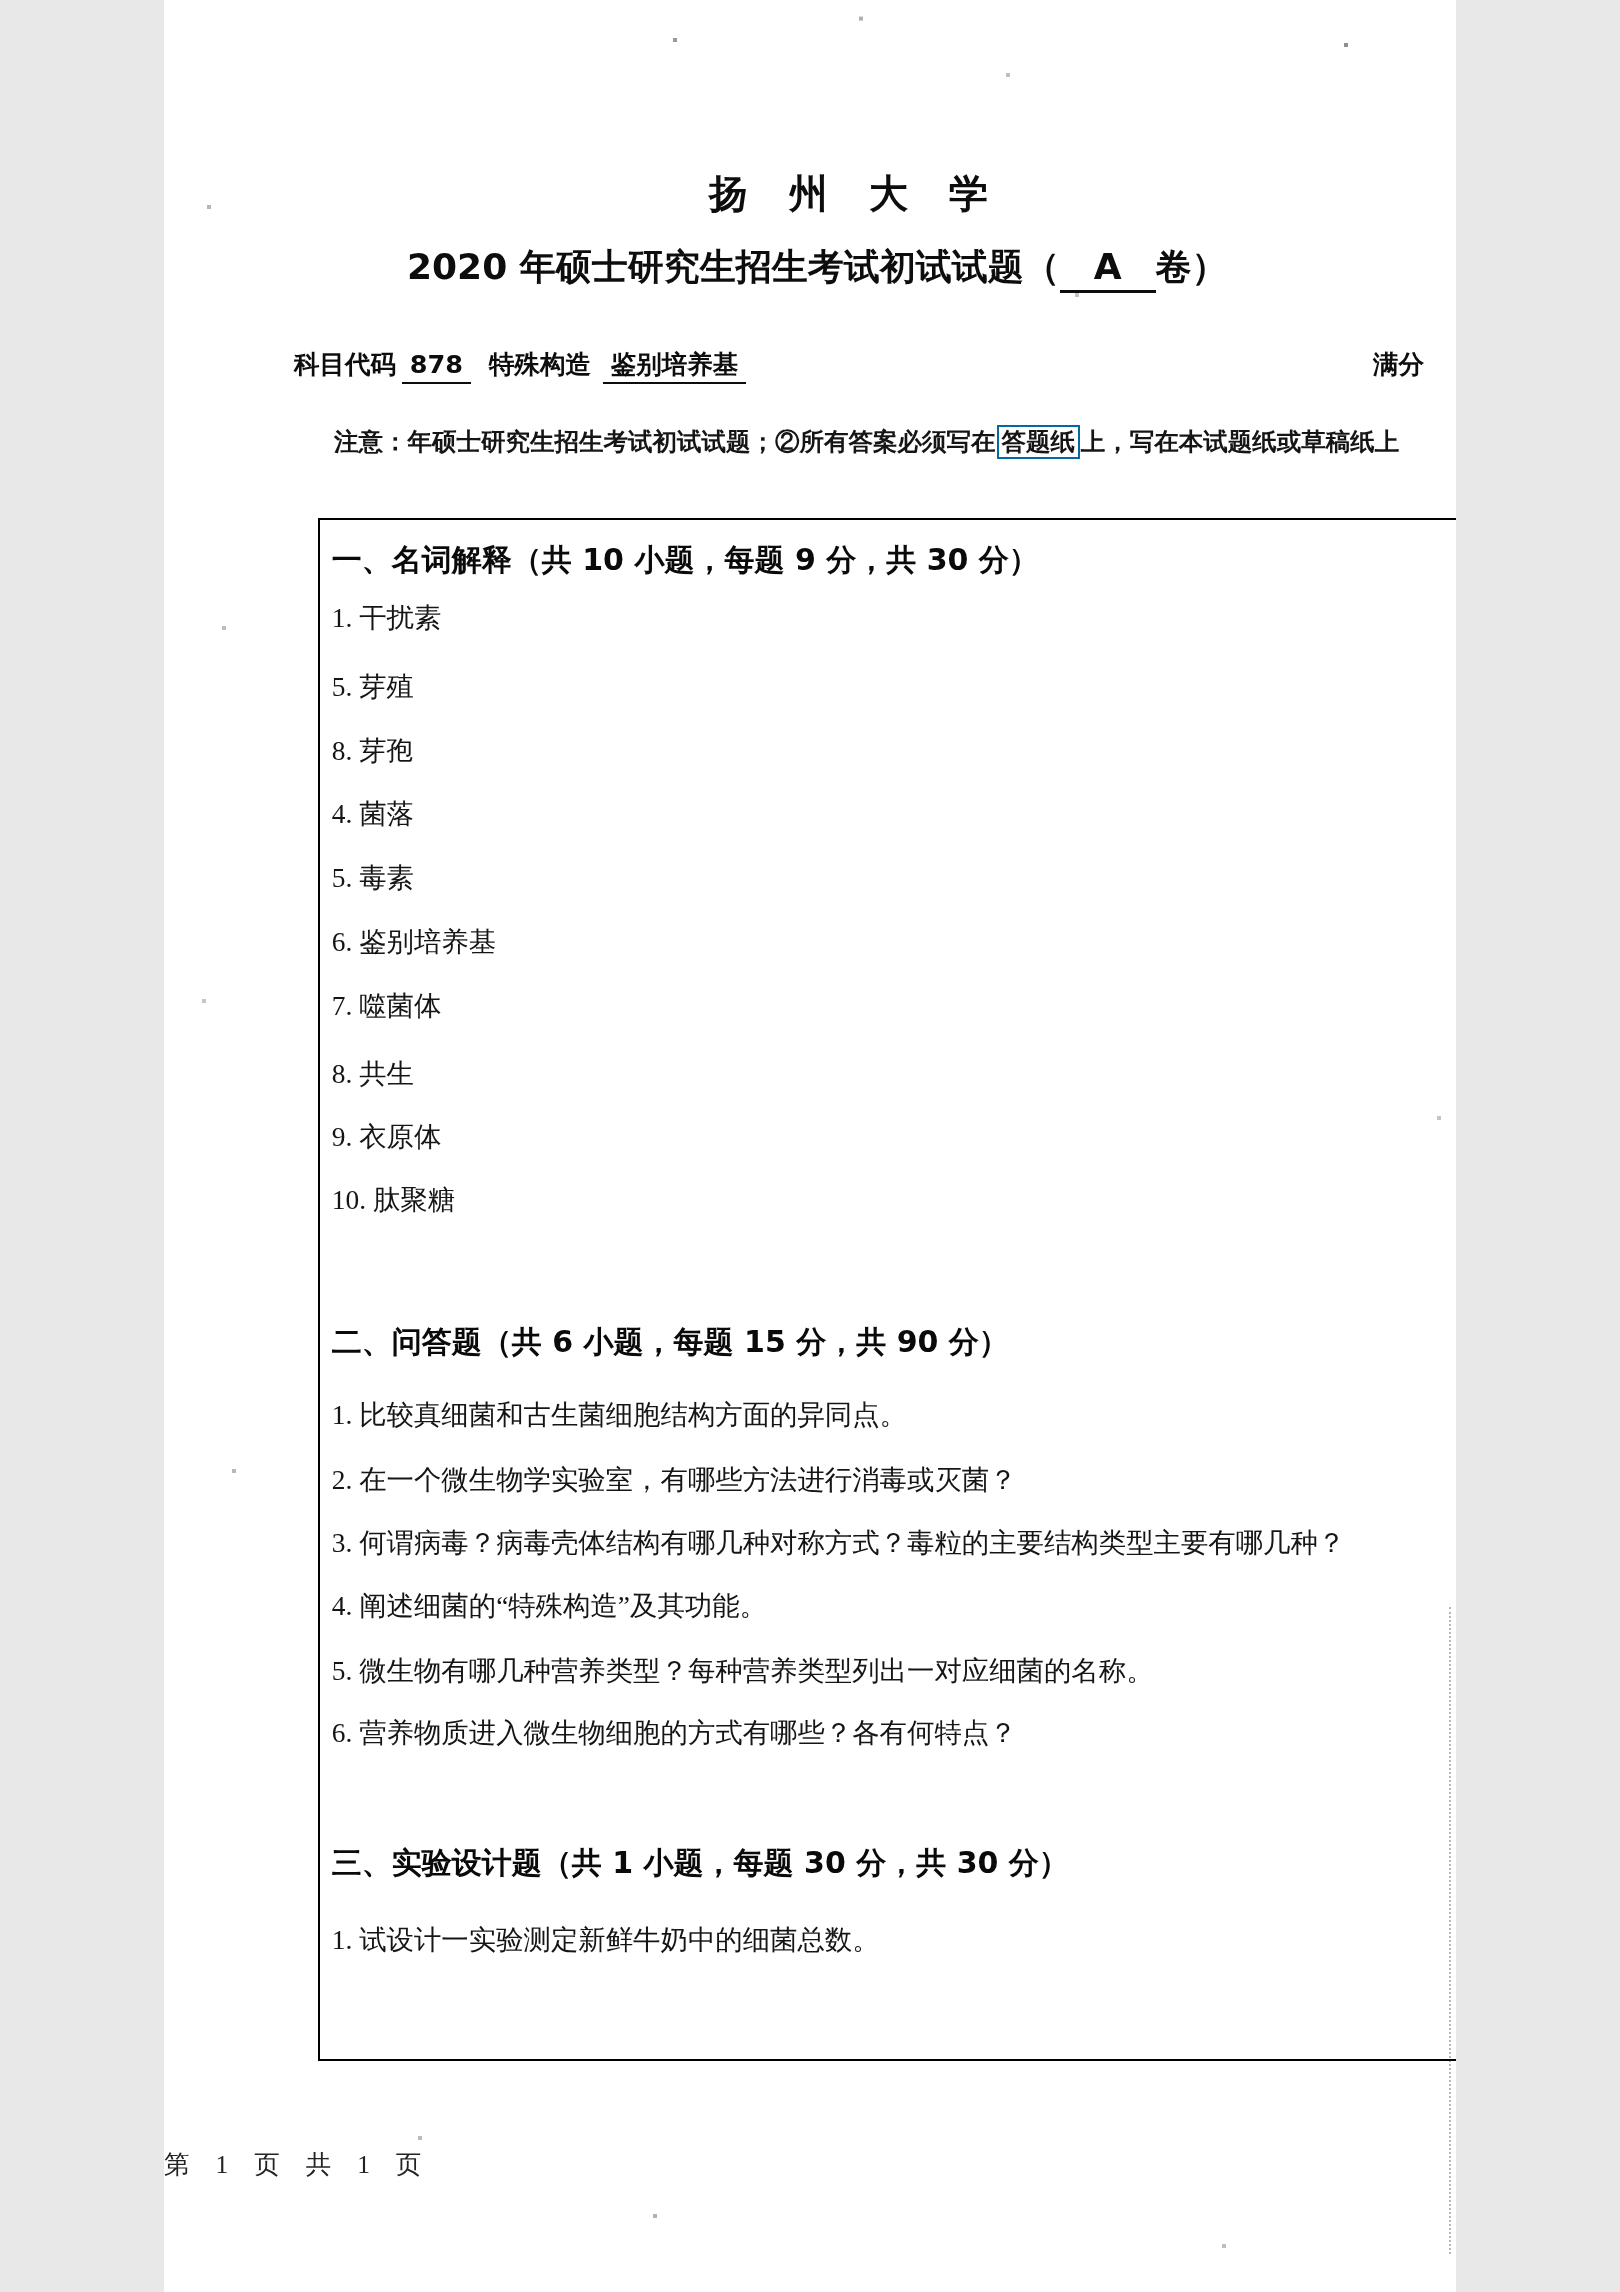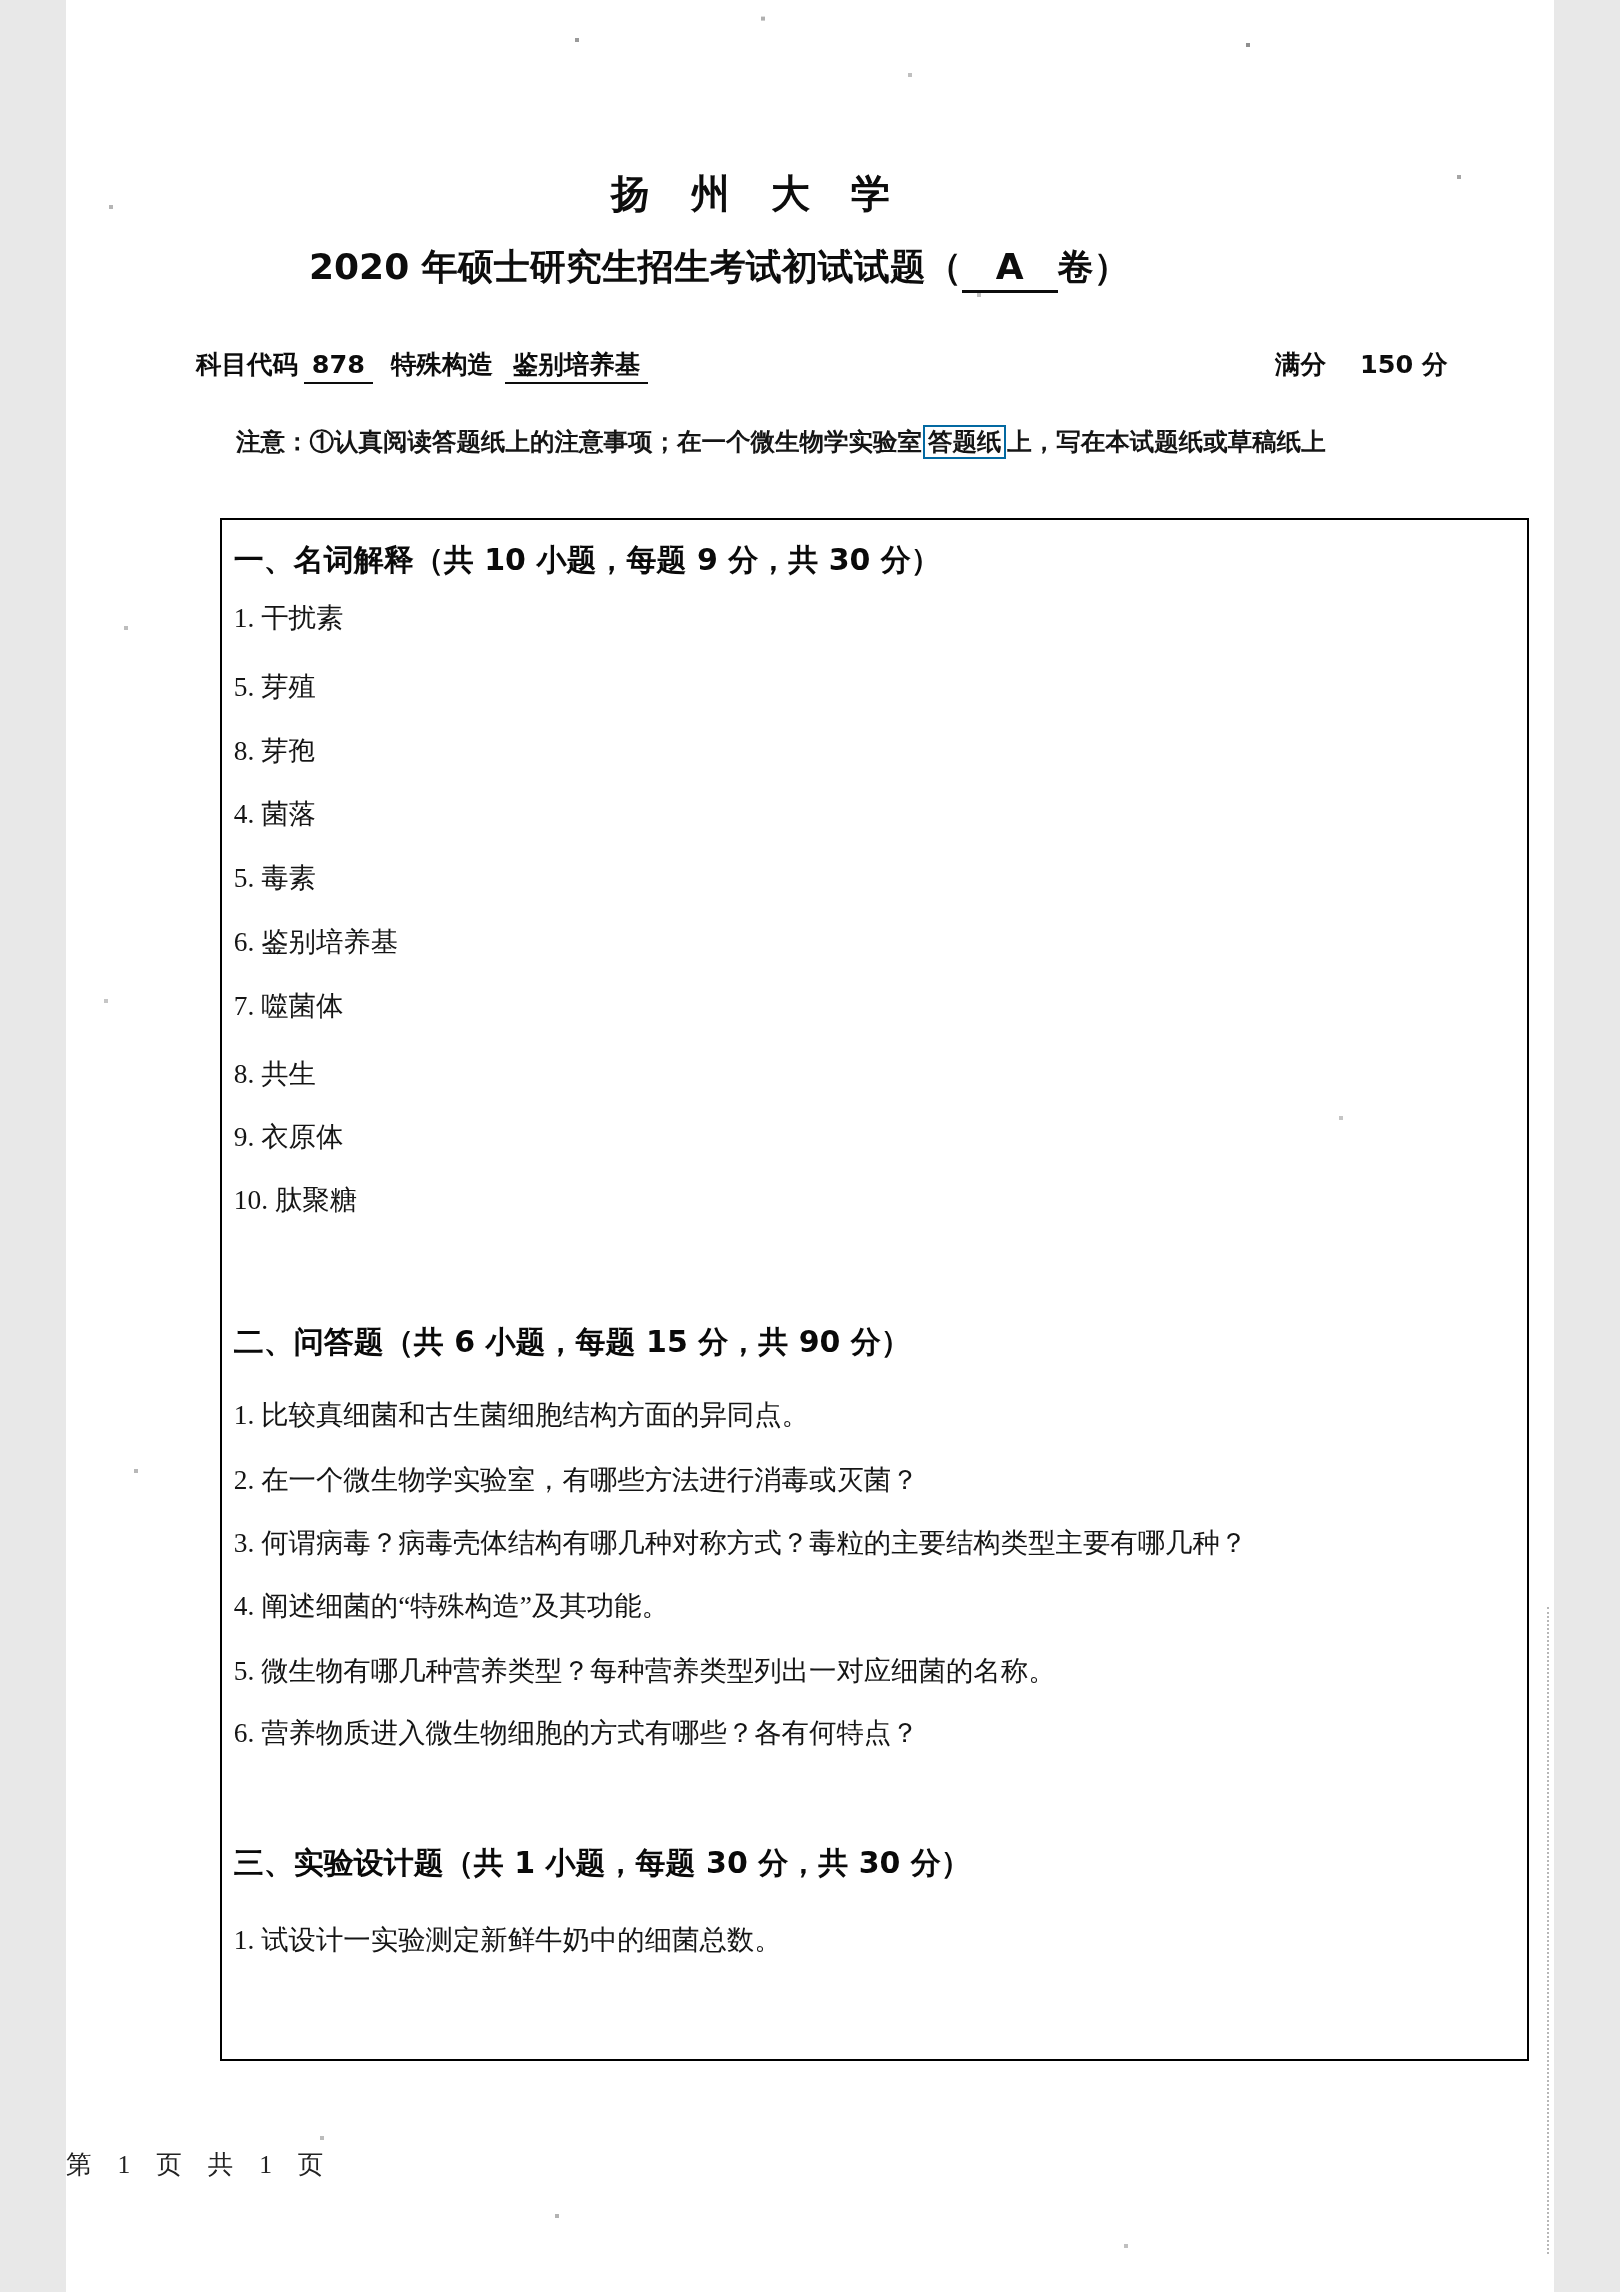--- a/index.html
+++ b/index.html
@@ -1,17 +1,17 @@
 <!DOCTYPE html>
 <html><head>
 <meta charset="utf-8">
 <style>
   html,body { margin:0; padding:0; background:#e8e8e8; }
   .page {
-    position:relative; width:1488px; height:2293px; margin:0 auto;
+    position:relative; width:1292px; height:2293px; margin:0 auto;
     background:#ffffff; color:#111;
     font-family:"Liberation Serif","DejaVu Serif",serif;
     overflow:hidden;
   }
   .abs { position:absolute; white-space:nowrap; line-height:1.2; }
 
   .title {
     font-family:"DejaVu Sans","Liberation Sans",sans-serif;
     font-weight:bold; font-size:39px; letter-spacing:13.7px; color:#0d0d0d;
   }
@@ -87,21 +87,21 @@
 
   <div class="abs subtitle" style="left:243px; top:245px;"><span>2020 年硕士研究生招生考试初试试题（</span><span class="u-variant">A</span><span>卷）</span></div>
 
   <div class="abs meta" style="left:130px; top:349px;">科目代码</div>
   <div class="abs meta meta-underline" style="left:238px; top:349px;">878</div>
   <div class="abs meta" style="left:325px; top:349px;">特殊构造</div>
   <div class="abs meta meta-underline" style="left:439px; top:349px;">鉴别培养基</div>
   <div class="abs meta" style="left:1209px; top:349px;">满分</div>
   <div class="abs meta" style="left:1294px; top:349px;">150 分</div>
 
-  <div class="abs notice" style="left:170px; top:425px;"><span>注意：</span><span>①认真阅读答题纸上的注意事项；在一个微生物学实验室</span><span class="boxed">答题纸</span><span>上，写在本试题纸或草稿纸上</span></div>
+  <div class="abs notice" style="left:170px; top:425px;"><span>注意：</span><span>年硕士研究生招生考试初试试题；②所有答案必须写在</span><span class="boxed">答题纸</span><span>上，写在本试题纸或草稿纸上</span></div>
 
   <div class="main-box">
 
     <div class="sec-heading" style="top:21.6px;">一、名词解释（共 10 小题，每题 9 分，共 30 分）</div>
 
     <div class="q-item" style="top:82px;">1. 干扰素</div>
     <div class="q-item" style="top:151px;">5. 芽殖</div>
     <div class="q-item" style="top:215px;">8. 芽孢</div>
     <div class="q-item" style="top:278px;">4. 菌落</div>
     <div class="q-item" style="top:342px;">5. 毒素</div>

